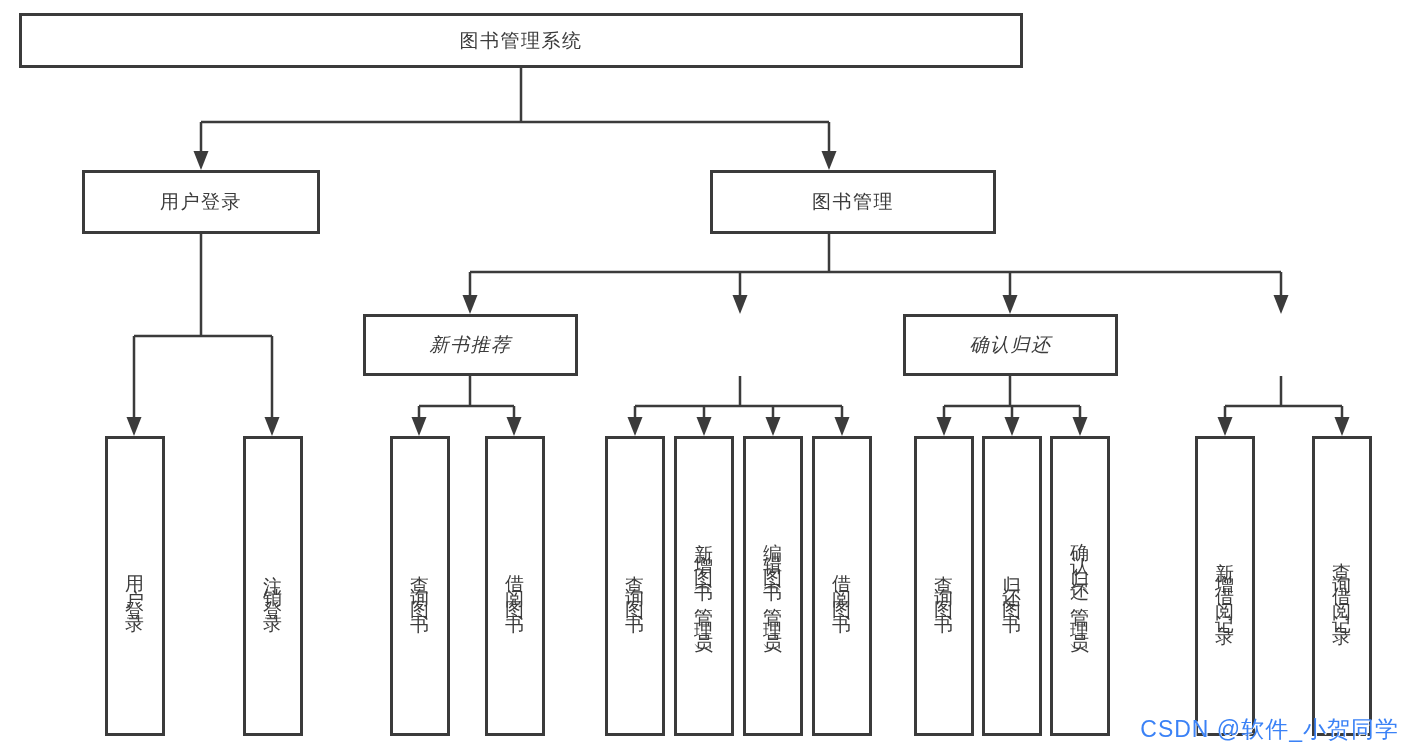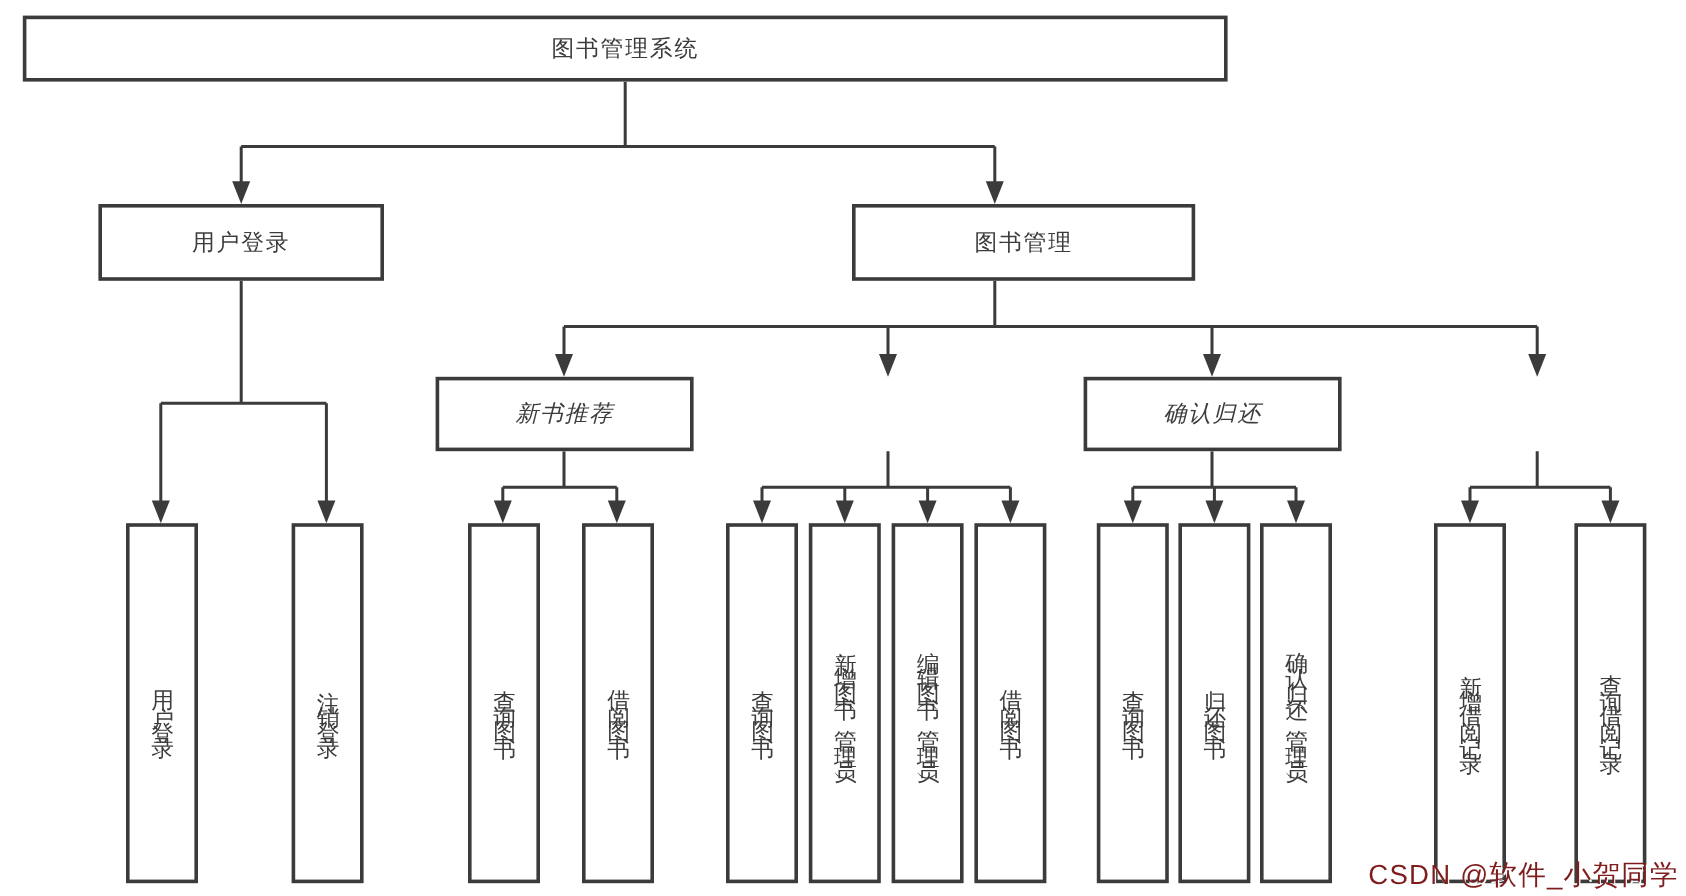--- a/index.html
+++ b/index.html
@@ -51,21 +51,21 @@
     color: #3c3c3c;
     font-size: 19px;
     letter-spacing: 13px;
     line-height: 1;
     white-space: nowrap;
   }
   .watermark {
     position: absolute;
     right: 6px;
     top: 714px;
-    color: #7f1d1d;
+    color: #3b82f6;
     font-size: 23px;
     letter-spacing: 1px;
     text-shadow: 1px 1px 0 #ffffff;
     white-space: nowrap;
   }
 </style>
 </head>
 <body>
 
 <div class="canvas">

